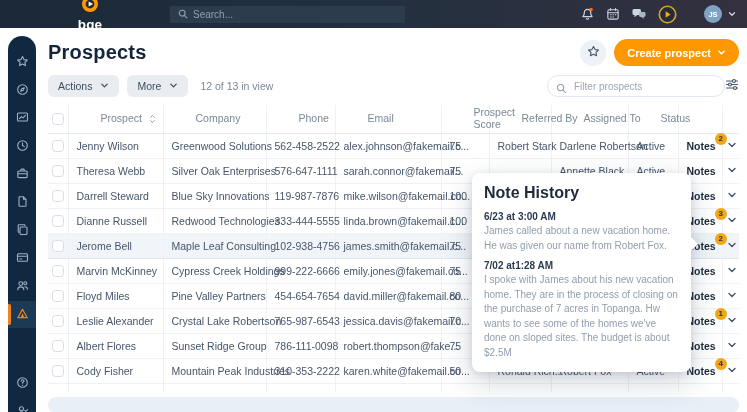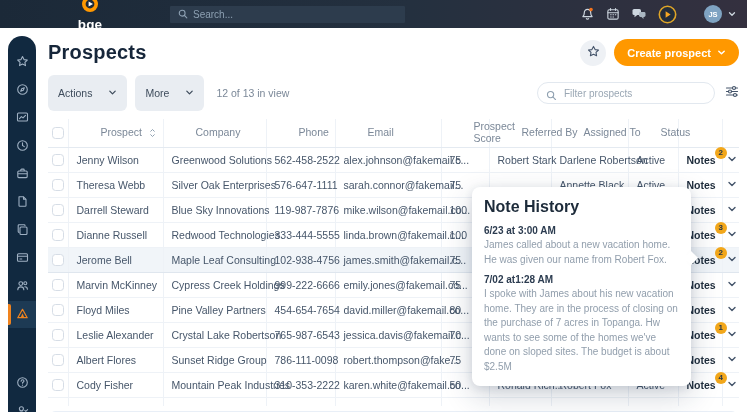--- a/index.html
+++ b/index.html
@@ -38,25 +38,25 @@
   .main { margin-left:44px; padding:0 8px 0 4px; }
   .page-head { display:flex; align-items:center; padding:11px 0 9px 0; }
   .page-title { font-size:20px; font-weight:bold; color:#16263a; letter-spacing:.2px; flex:1; }
   .fav-btn { width:26px; height:26px; border-radius:50%; background:#eef1f5; border:none;
     display:flex; align-items:center; justify-content:center; margin-right:8px; cursor:pointer; }
   .create-btn { height:27px; background:#ff9800; color:#fff; border:none; border-radius:15px;
     font-family:inherit; font-size:11px; font-weight:bold; padding:0 13px; display:flex;
     align-items:center; gap:6px; cursor:pointer; }
 
   .toolbar { display:flex; align-items:center; gap:8px; margin-bottom:8px; }
-  .pill-btn { height:36px; background:#e9edf2; border:none; border-radius:6px; padding:0 10px;
+  .pill-btn { height:22px; background:#e9edf2; border:none; border-radius:6px; padding:0 10px;
     font-family:inherit; font-size:10.5px; color:#3e4c5c; display:flex; align-items:center;
-    gap:16px; cursor:pointer; }
+    gap:8px; cursor:pointer; }
   .count-text { font-size:10.5px; color:#7b8898; margin-left:4px; }
-  .filter-wrap { margin-left:auto; display:flex; align-items:center; gap:10px; }
+  .filter-wrap { margin-left:auto; display:flex; align-items:center; }
   .filter-input { width:178px; height:22px; border:1px solid #e2e8ef; border-radius:12px;
     padding:0 10px 0 26px; font-family:inherit; font-size:10px; color:#44546a; outline:none; }
   .filter-input::placeholder { color:#9aa7b4; }
   .filter-box { position:relative; display:flex; align-items:center; }
   .filter-box .mag { position:absolute; left:9px; top:5px; }
 
   
   .table-area { position:relative; }
   .table-clip { height:287px; overflow:hidden; }
   table { width:100%; border-collapse:collapse; table-layout:fixed; }

